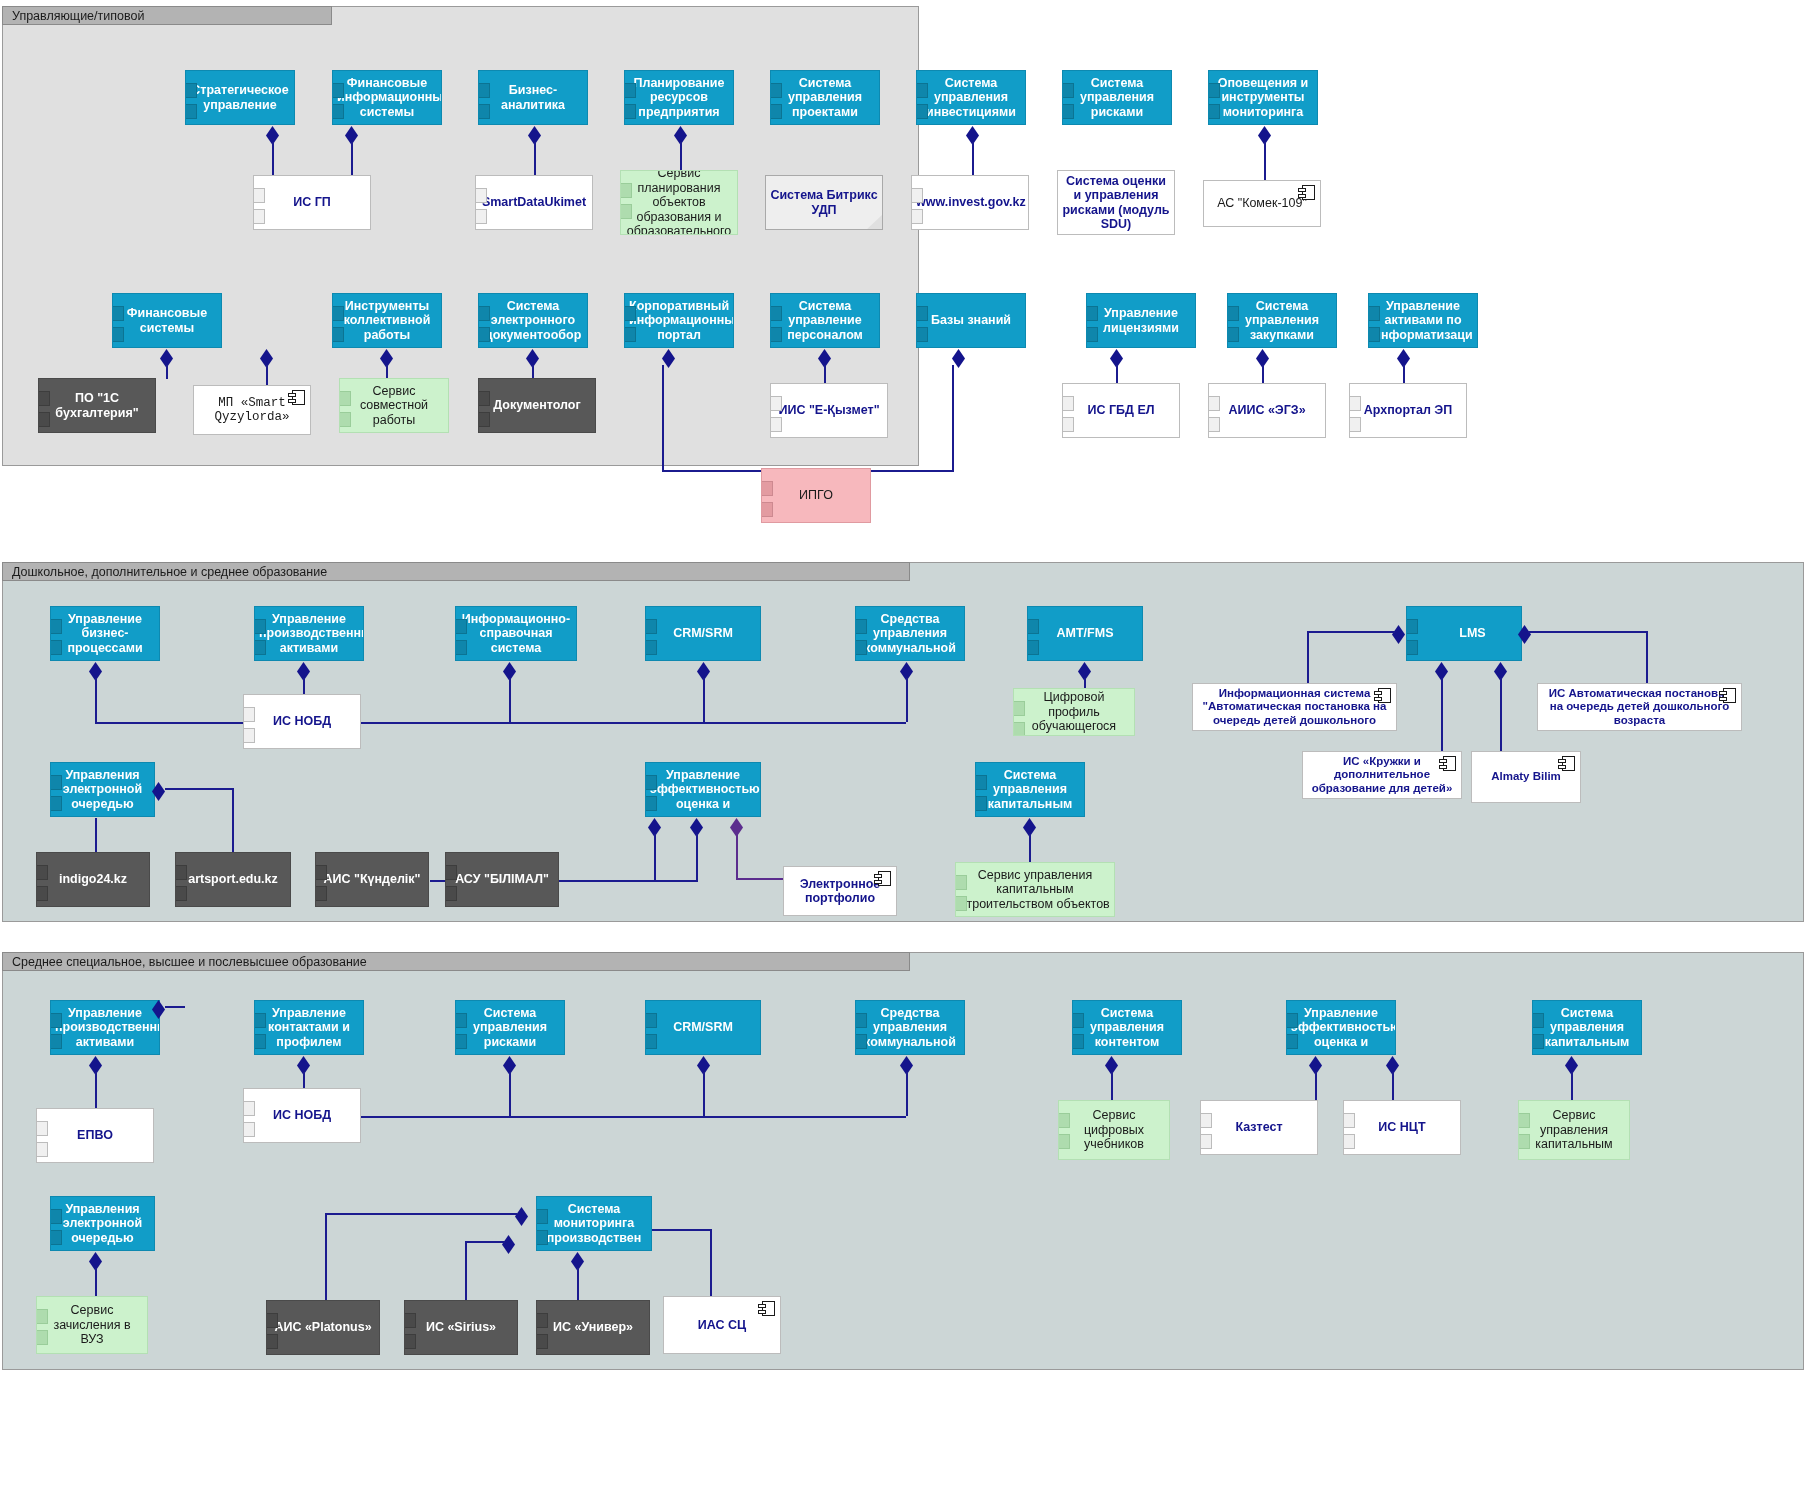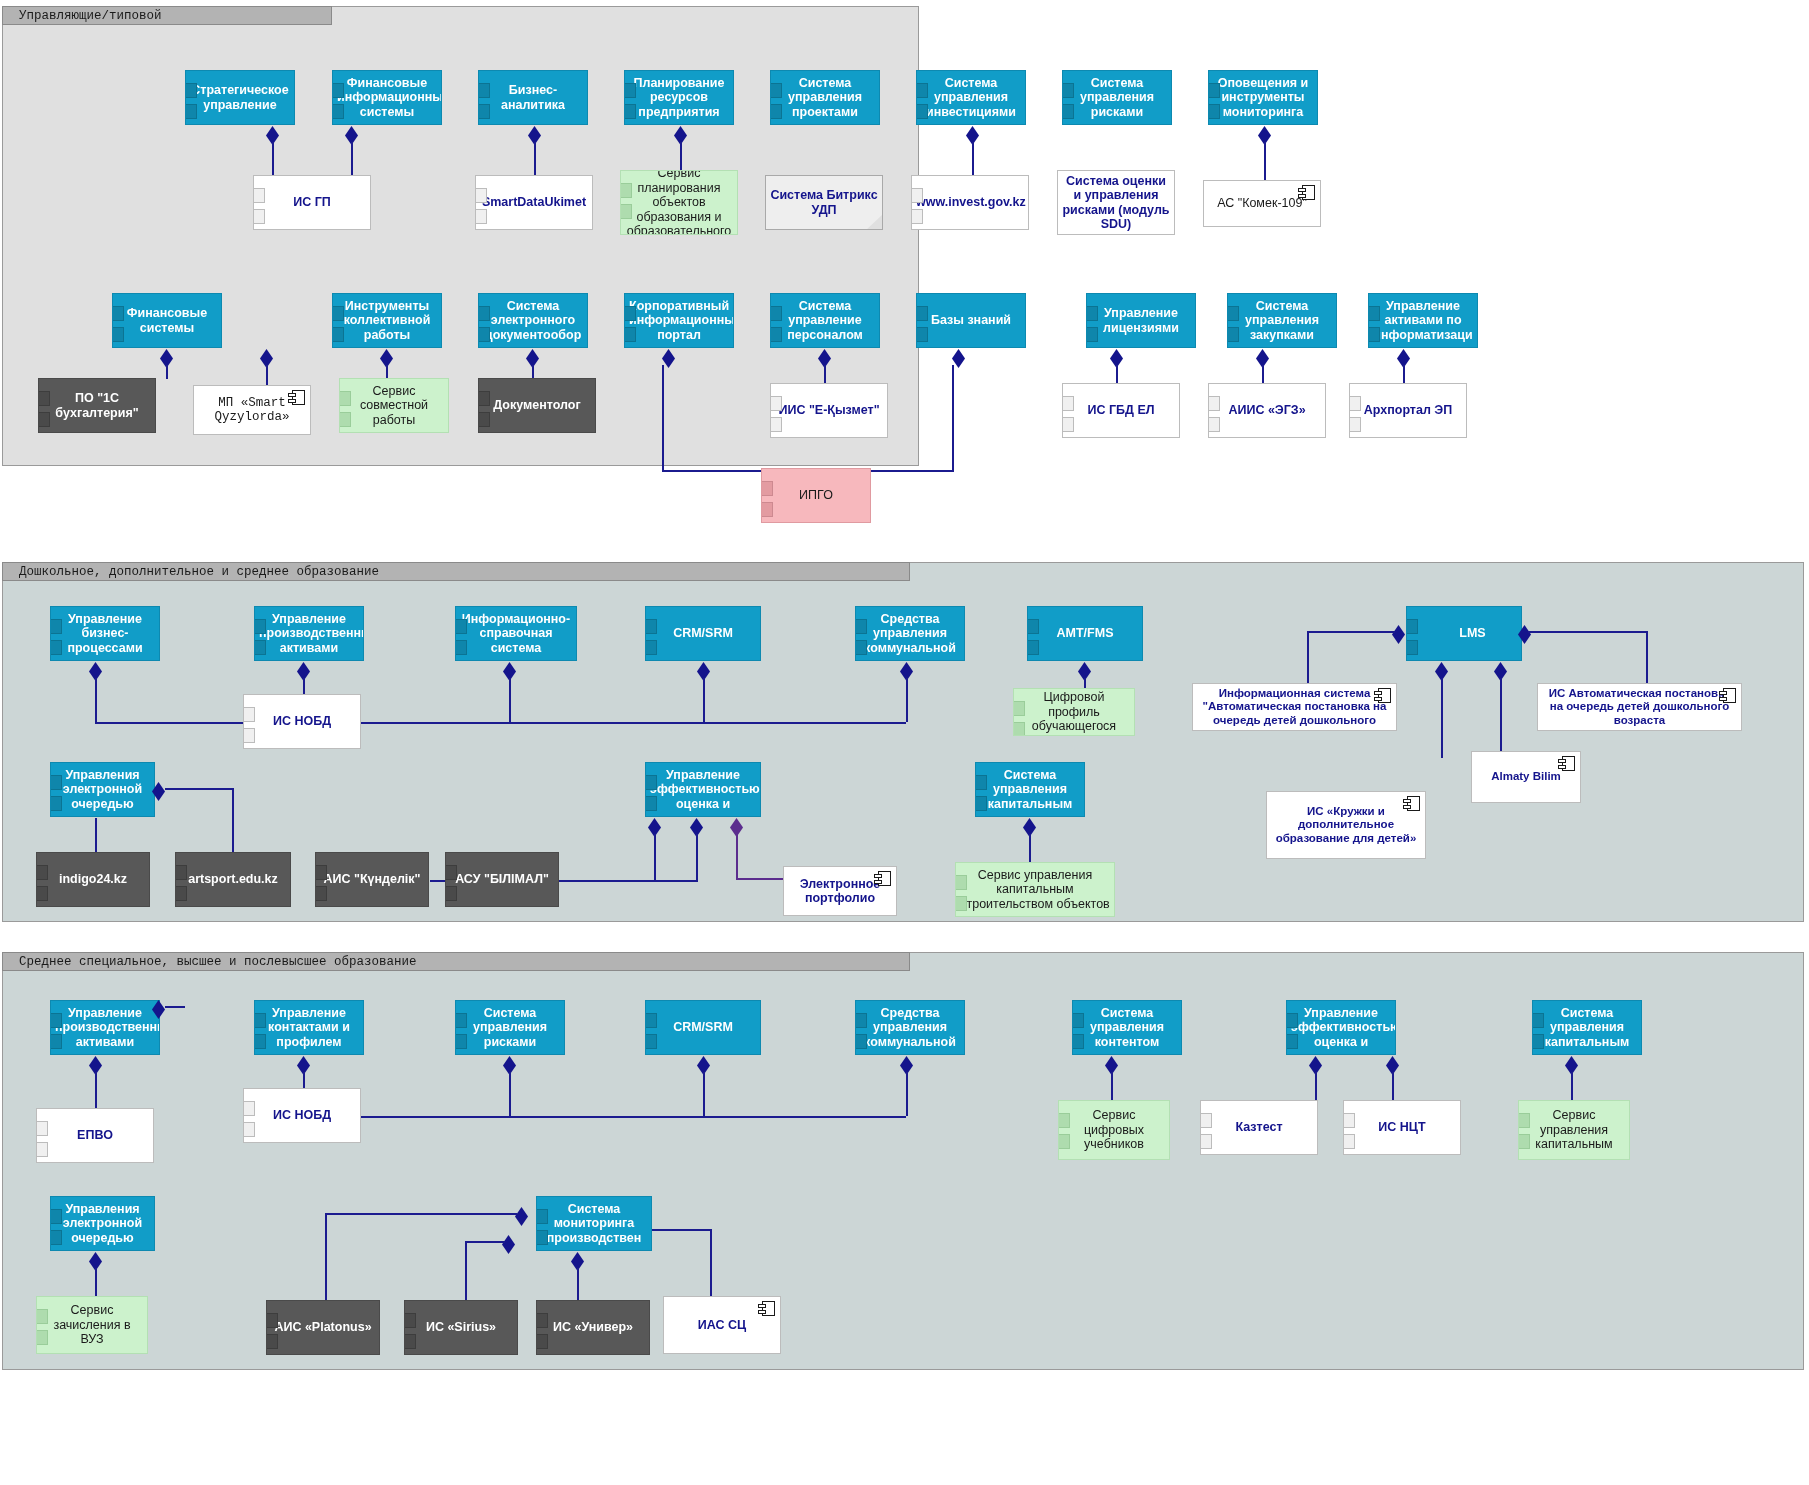--- a/index.html
+++ b/index.html
@@ -4,21 +4,21 @@
 <style>
   html,body{margin:0;padding:0;background:#ffffff;}
   body{font-family:"Liberation Sans",sans-serif;}
   #canvas{position:relative;width:1809px;height:1485px;background:#ffffff;overflow:hidden;}
 
   
   .group{position:absolute;background:#e0e0e0;border:1px solid #9a9a9a;box-sizing:border-box;}
   .group.tinted{background:#ccd6d6;}
   .group-header{position:absolute;top:-1px;left:-1px;height:19px;background:#b3b3b3;
     border:1px solid #8a8a8a;box-sizing:border-box;display:flex;align-items:center;
-    padding-left:16px;font-size:12.5px;color:#1a1a1a;white-space:nowrap;font-family:Liberation Mono, monospace;}
+    padding-left:9px;font-size:12.5px;color:#1a1a1a;white-space:nowrap;}
 
   
   .edge{position:absolute;background:#1b1b8f;}
   .edge.h{height:1.5px;}
   .edge.v{width:1.5px;}
   .diamond{position:absolute;width:13px;height:19px;background:#14148c;
     clip-path:polygon(50% 0,100% 50%,50% 100%,0 50%);}
   .diamond.purple{background:#5b2d8e;}
 
   
@@ -351,21 +351,21 @@
   <div class="edge v" style="left:1500px;top:678px;height:80px;"></div>
 
   <div class="node n-plain" style="left:1192px;top:683px;width:205px;height:48px;">
     <span class="lbl" style="font-size:11.5px;">Информационная система "Автоматическая постановка на очередь детей дошкольного</span>
     <span class="cmp-glyph"></span>
   </div>
   <div class="node n-plain" style="left:1537px;top:683px;width:205px;height:48px;">
     <span class="lbl" style="font-size:11.5px;">ИС Автоматическая постановка на очередь детей дошкольного возраста</span>
     <span class="cmp-glyph"></span>
   </div>
-  <div class="node n-plain" style="left:1266px;top:751px;width:160px;height:68px;margin-top:40px;">
+  <div class="node n-plain" style="left:1302px;top:751px;width:160px;height:48px;">
     <span class="lbl" style="font-size:11.5px;">ИС «Кружки и дополнительное образование для детей»</span>
     <span class="cmp-glyph"></span>
   </div>
   <div class="node n-plain" style="left:1471px;top:751px;width:110px;height:52px;">
     <span class="lbl" style="font-size:11.5px;">Almaty Bilim</span>
     <span class="cmp-glyph"></span>
   </div>
 
   <div class="node n-blue" style="left:50px;top:762px;width:105px;height:55px;">
     <span class="port p1"></span>

